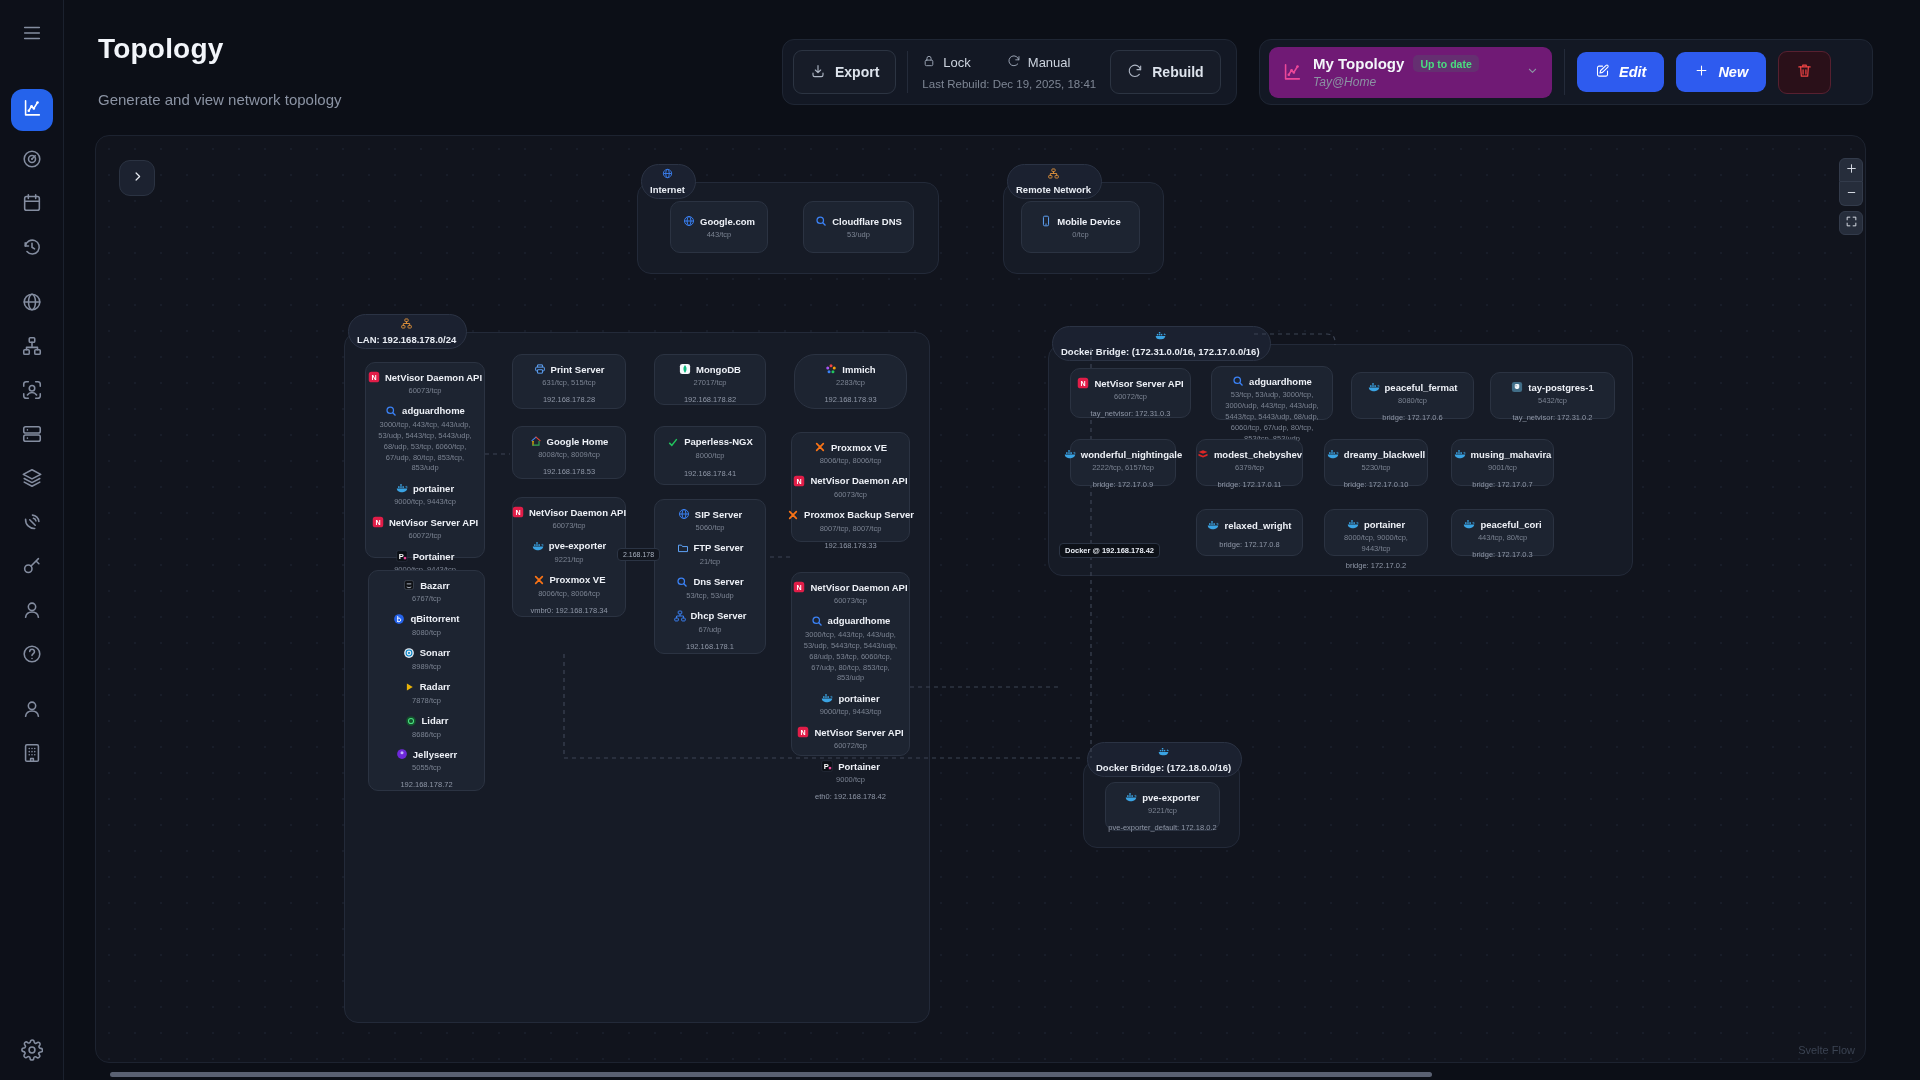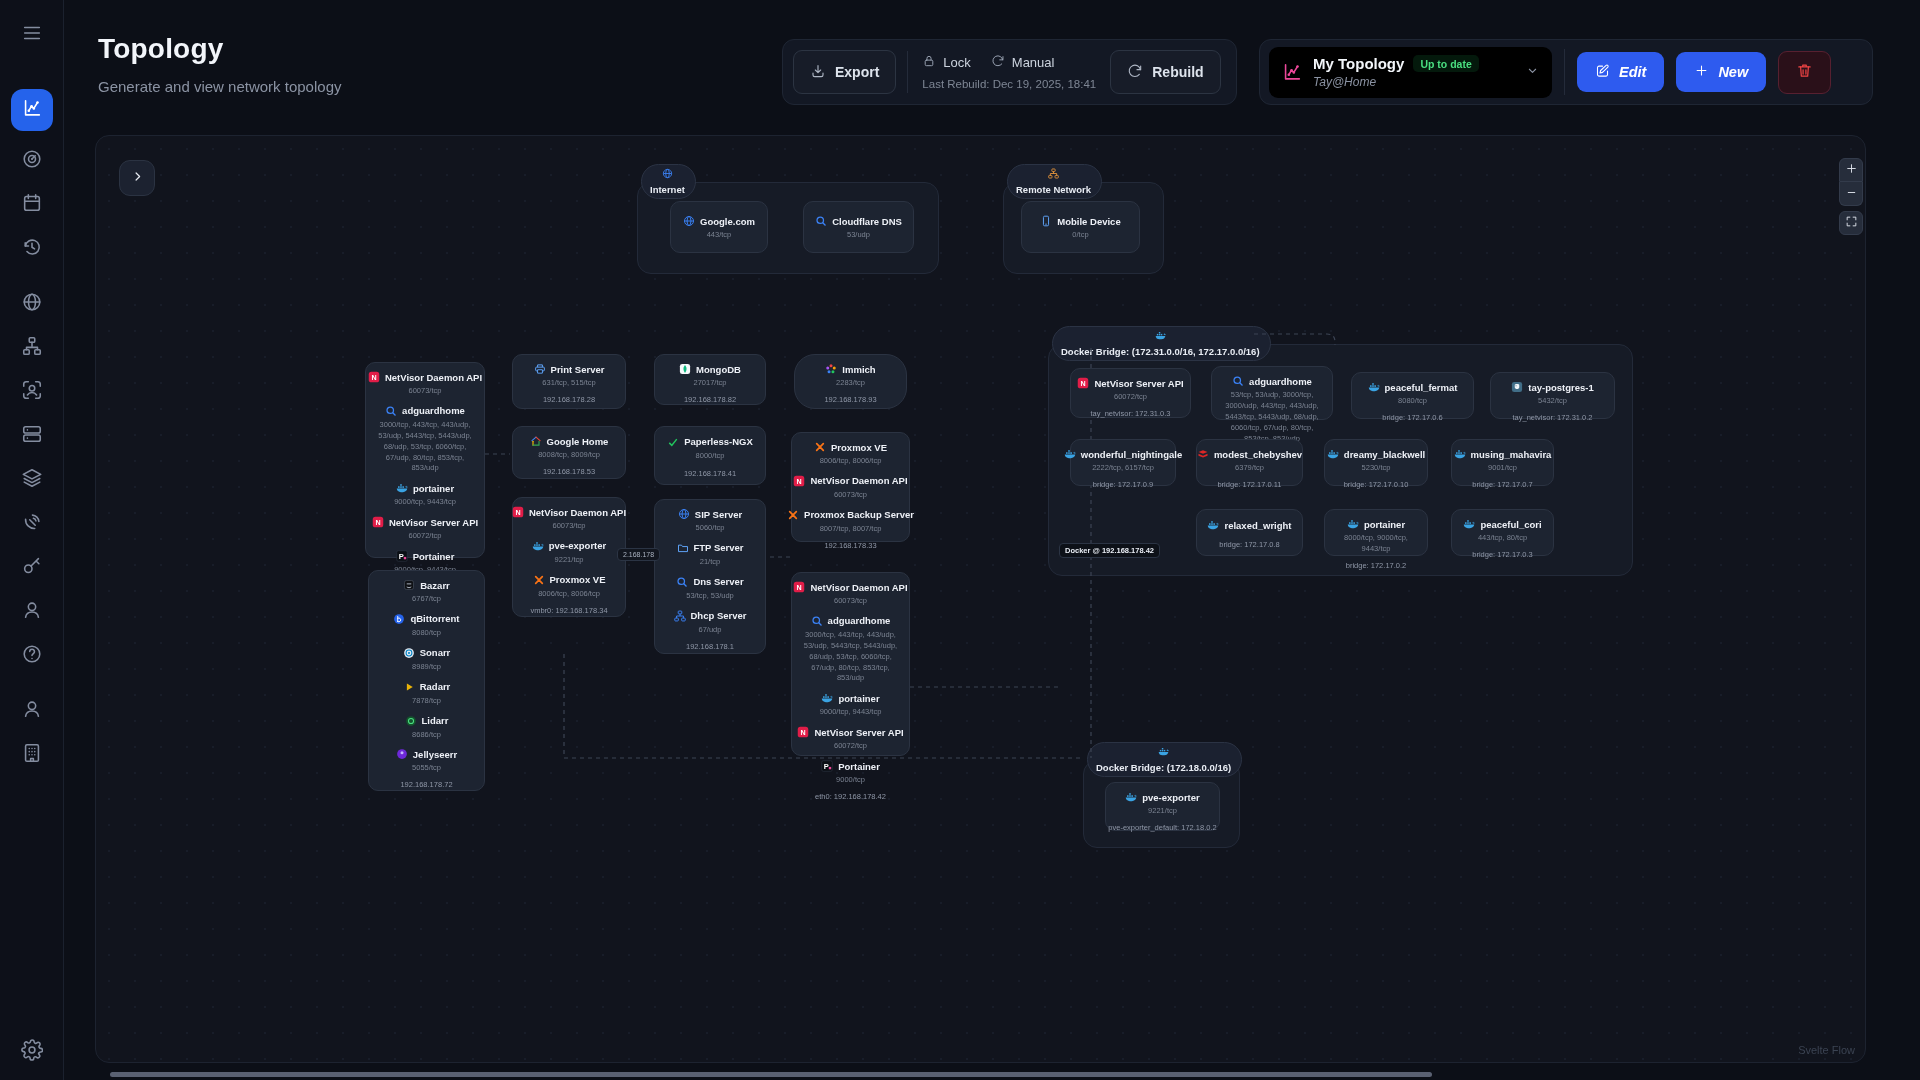--- a/index.html
+++ b/index.html
@@ -14,38 +14,38 @@
             color:#848da0; cursor:pointer; flex-shrink:0; }
   .sb-btn svg { width:22px; height:22px; }
   .sb-nav { display:flex; flex-direction:column; align-items:center; gap:16px; margin-top:40px; }
   .sb-btn.active { width:42px; height:42px; background:#2563eb; border-radius:12px; color:#fff; }
   .sb-btn.sec-gap { margin-top:11px; }
   .sb-spacer { flex:1; }
 
   
   .page-head { position:absolute; left:98px; top:33px; z-index:5; }
   .page-head h1 { margin:0; font-size:28px; font-weight:700; color:#f2f5fa; letter-spacing:.2px; }
-  .page-head .sub { margin-top:13px; font-size:15px; color:#8b93a3; }
+  .page-head .sub { margin-top:26px; font-size:15px; color:#8b93a3; }
 
   .panel { position:absolute; background:#131824; border:1px solid #1f2634; border-radius:12px;
            display:flex; align-items:center; z-index:5; }
   .toolbar { left:782px; top:39px; width:455px; height:66px; padding:0 10px; gap:11px; }
   .btn-ghost { display:flex; align-items:center; gap:9px; height:44px; padding:0 16px;
                background:rgba(255,255,255,.02); border:1px solid #2c3442; border-radius:9px;
                color:#dde3ec; font-size:14px; font-weight:600; cursor:pointer; white-space:nowrap; }
   .btn-ghost svg { width:16px; height:16px; color:#aeb6c4; }
   .tb-div { width:1px; height:42px; background:#242b3a; flex-shrink:0; }
   .tb-mid { display:flex; flex-direction:column; gap:7px; padding:0 3px; }
-  .tb-row { display:flex; align-items:center; gap:20px; }
+  .tb-row { display:flex; align-items:center; gap:36px; }
   .tb-mini { display:flex; align-items:center; gap:7px; font-size:13px; color:#ccd3de; cursor:pointer; }
   .tb-mini svg { width:14px; height:14px; color:#97a0b0; }
   .tb-caption { font-size:11.5px; color:#7e8694; white-space:nowrap; }
 
   .right-panel { left:1259px; top:39px; width:614px; height:66px; padding:0 9px; gap:12px; }
-  .selector { display:flex; align-items:center; gap:10px; width:283px; height:51px; background:#000000;
+  .selector { display:flex; align-items:center; gap:10px; width:283px; height:51px; background:#701a75;
               border-radius:9px; padding:0 12px; cursor:pointer; }
   .sel-icon { color:#ec4899; display:flex; } .sel-icon svg { width:22px; height:22px; }
   .sel-col { display:flex; flex-direction:column; gap:3px; }
   .sel-row { display:flex; align-items:center; gap:9px; }
   .sel-name { font-size:15px; font-weight:700; color:#f3f6fa; white-space:nowrap; }
   .badge { background:rgba(34,197,94,.13); color:#4ade80; font-size:10.5px; font-weight:700;
            padding:2.5px 7px; border-radius:5px; white-space:nowrap; }
   .sel-sub { font-size:12px; color:#8b93a3;font-style:italic; }
   .sel-chev { margin-left:auto; color:#8b93a3; } .sel-chev svg{ width:15px; height:15px; }
   .rp-div { width:1px; height:46px; background:#242b3a; flex-shrink:0; }
@@ -350,20 +350,33 @@
           <svg viewBox="0 0 16 16" fill="none" stroke="#e8963c" stroke-width="1.3">
             <rect x="5.6" y="1.4" width="4.8" height="3.8" rx="1"></rect>
             <rect x="1" y="10.8" width="4.8" height="3.8" rx="1"></rect>
             <rect x="10.2" y="10.8" width="4.8" height="3.8" rx="1"></rect>
             <path d="M8 5.2V8M3.4 10.8V8h9.2v2.8"></path>
           </svg>
         </span>
       <span>Remote Network</span>
       </div>
     </div>
+    <div class="group" style="left: 248px; top: 196px; width: 586px; height: 691px;">
+      <div class="gpill">
+      <span>
+          <svg viewBox="0 0 16 16" fill="none" stroke="#e8963c" stroke-width="1.3">
+            <rect x="5.6" y="1.4" width="4.8" height="3.8" rx="1"></rect>
+            <rect x="1" y="10.8" width="4.8" height="3.8" rx="1"></rect>
+            <rect x="10.2" y="10.8" width="4.8" height="3.8" rx="1"></rect>
+            <path d="M8 5.2V8M3.4 10.8V8h9.2v2.8"></path>
+          </svg>
+        </span>
+      <span>LAN: 192.168.178.0/24</span>
+      </div>
+    </div>
     <div class="group" style="left: 952px; top: 208px; width: 585px; height: 232px;">
       <div class="gpill">
       <span>
           <svg viewBox="0 0 16 16">
             <path d="M1 8.8h14c-.3 2.9-2.7 4.8-5.8 4.8H6.5C3.4 13.6 1 11.7 1 8.8z" fill="#3aa3e3"></path>
             <g fill="#3aa3e3">
               <rect x="2.7" y="5.7" width="2.1" height="2.1"></rect>
               <rect x="5.6" y="5.7" width="2.1" height="2.1"></rect>
               <rect x="8.5" y="5.7" width="2.1" height="2.1"></rect>
               <rect x="5.6" y="2.9" width="2.1" height="2.1"></rect>

